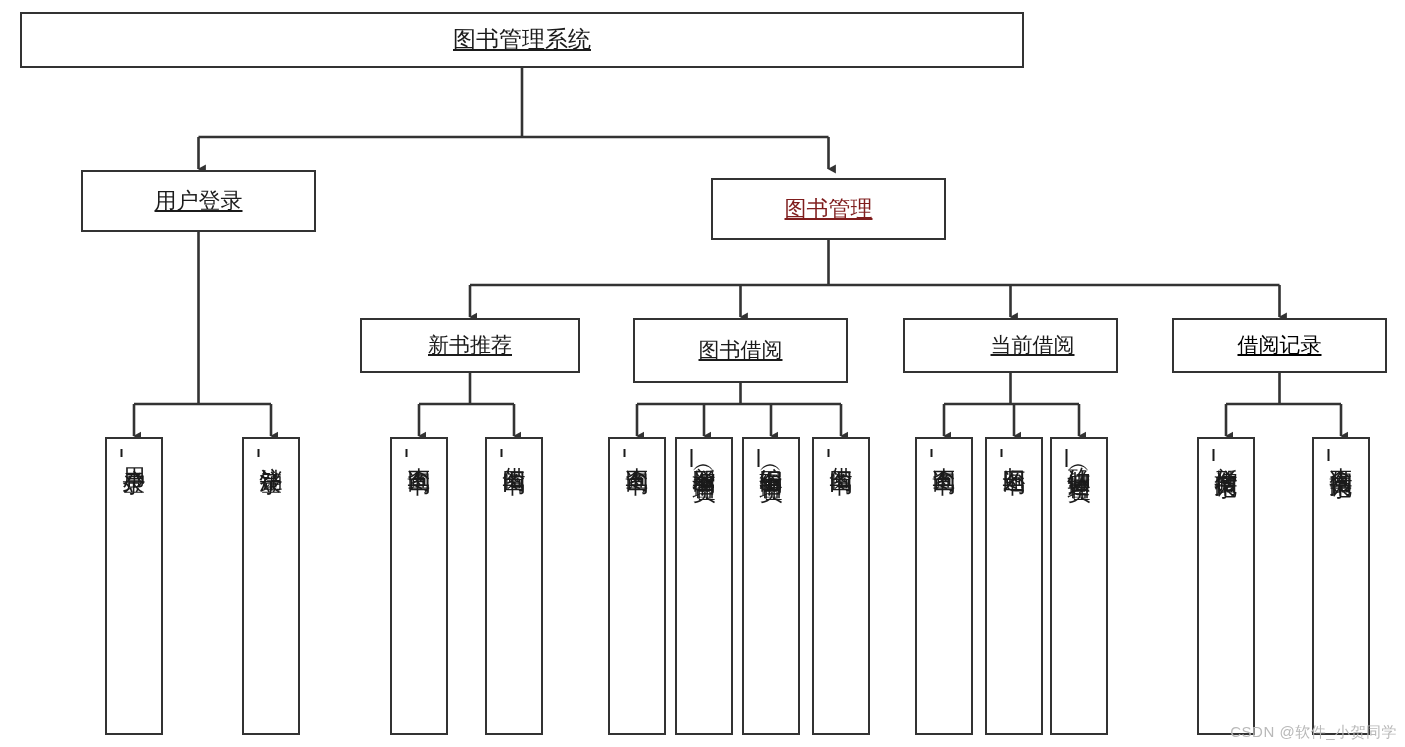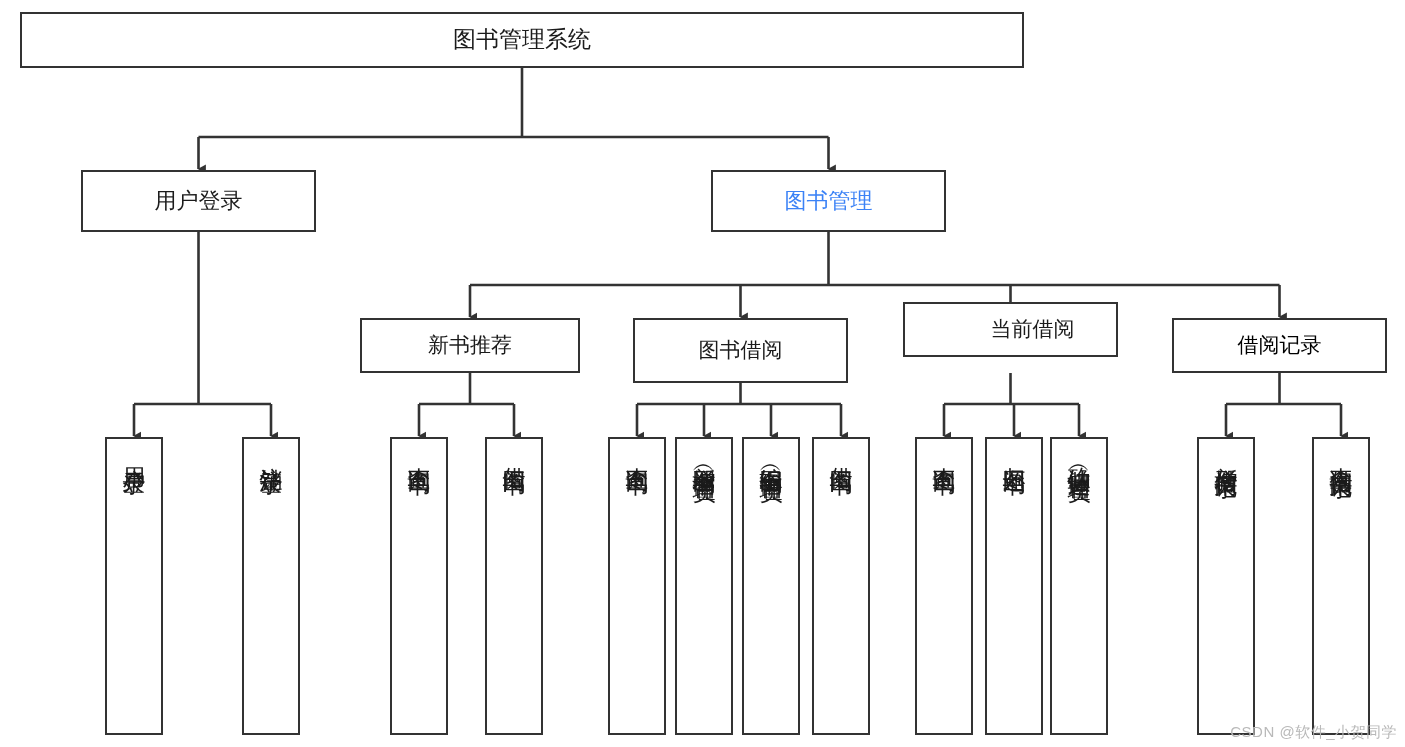--- a/index.html
+++ b/index.html
@@ -27,20 +27,21 @@
   .node {
     position: absolute;
     box-sizing: border-box;
     border: 2px solid #333333;
     background: #ffffff;
     display: flex;
     align-items: center;
     justify-content: center;
     color: #1b1b1b;
     z-index: 2;
+    text-decoration: underline;
   }
   .node-label {
     display: block;
     text-align: center;
     line-height: 1.18;
     white-space: pre;
   }
   .node.level-0 .node-label { font-size: 23px; }
   .node.level-1 .node-label { font-size: 22px; }
   .node.level-2 .node-label { font-size: 21px; }
@@ -113,30 +114,30 @@
         <line x1="1341" y1="404" x2="1341" y2="436" stroke="#333333" stroke-width="2.6" marker-end="url(#arrow-head)"></line>
       </g>
   </svg>
   <div id="nodes-layer">
       <div class="node level-0" style="left: 20px; top: 12px; width: 1004px; height: 56px; border-color: rgb(51, 51, 51); background: rgb(255, 255, 255); color: rgb(27, 27, 27);">
         <span class="node-label">图书管理系统</span>
       </div>
       <div class="node level-1" style="left: 81px; top: 170px; width: 235px; height: 62px; border-color: rgb(51, 51, 51); background: rgb(255, 255, 255); color: rgb(27, 27, 27);">
         <span class="node-label">用户登录</span>
       </div>
-      <div class="node level-1" style="left: 711px; top: 170px; width: 235px; height: 62px; border-color: rgb(51, 51, 51); background: rgb(255, 255, 255); color: #3b82f6;">
+      <div class="node level-1" style="left: 711px; top: 178px; width: 235px; height: 62px; border-color: rgb(51, 51, 51); background: rgb(255, 255, 255); color: #7f1d1d;">
         <span class="node-label">图书管理</span>
       </div>
       <div class="node level-2" style="left: 360px; top: 318px; width: 220px; height: 55px; border-color: rgb(51, 51, 51); background: rgb(255, 255, 255); color: rgb(27, 27, 27);">
         <span class="node-label">新书推荐</span>
       </div>
       <div class="node level-2" style="left: 633px; top: 318px; width: 215px; height: 65px; border-color: rgb(51, 51, 51); background: rgb(255, 255, 255); color: rgb(27, 27, 27);">
         <span class="node-label">图书借阅</span>
       </div>
-      <div class="node level-2" style="left: 903px; top: 302px; width: 215px; height: 55px; border-color: rgb(51, 51, 51); background: rgb(255, 255, 255); color: rgb(27, 27, 27); padding-left: 44px;">
+      <div class="node level-2" style="left: 903px; top: 318px; width: 215px; height: 55px; border-color: rgb(51, 51, 51); background: rgb(255, 255, 255); color: rgb(27, 27, 27); padding-left: 44px;">
         <span class="node-label">当前借阅</span>
       </div>
       <div class="node level-2" style="left: 1172px; top: 318px; width: 215px; height: 55px; border-color: rgb(51, 51, 51); background: rgb(255, 255, 255); color: #000000;">
         <span class="node-label">借阅记录</span>
       </div>
       <div class="node level-3 leaf" style="left: 105px; top: 437px; width: 58px; height: 298px; border-color: rgb(51, 51, 51); background: rgb(255, 255, 255); color: rgb(27, 27, 27);">
         <span class="node-label">用户登录</span>
       </div>
       <div class="node level-3 leaf" style="left: 242px; top: 437px; width: 58px; height: 298px; border-color: rgb(51, 51, 51); background: rgb(255, 255, 255); color: rgb(27, 27, 27);">
         <span class="node-label">注销登录</span>

